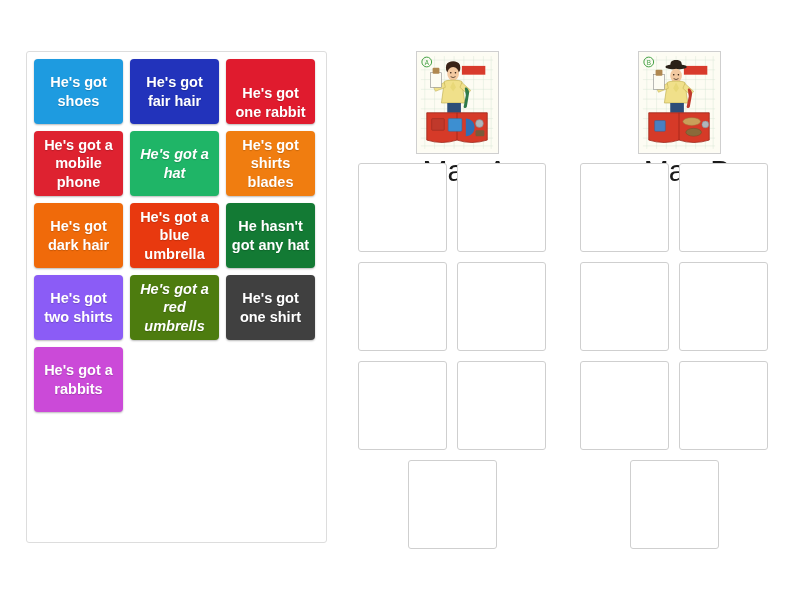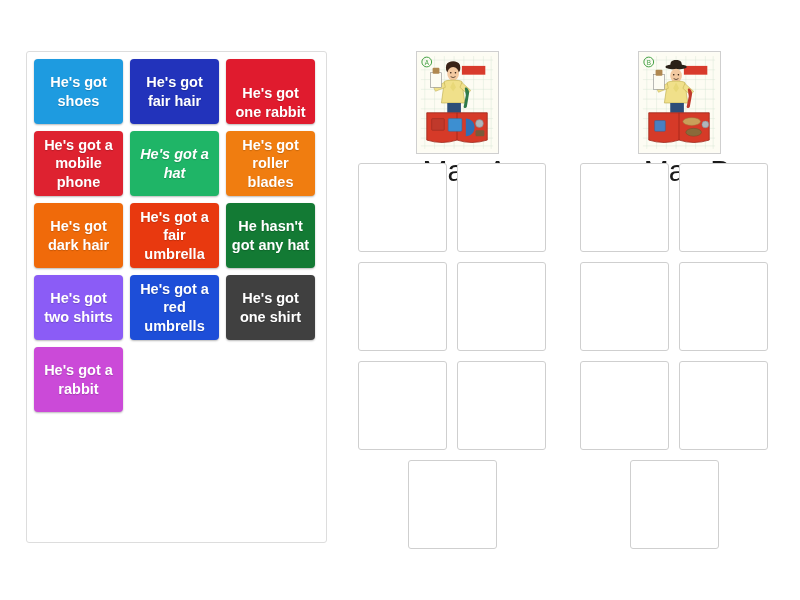--- a/index.html
+++ b/index.html
@@ -124,42 +124,42 @@
       <div class="tile" style="background: rgb(224, 27, 46); align-items: flex-end;">
         <span>He's got one rabbit</span>
       </div>
       <div class="tile" style="background: rgb(222, 34, 48);">
         <span>He's got a mobile phone</span>
       </div>
       <div class="tile" style="background: rgb(31, 181, 103); font-style: italic;">
         <span>He's got a hat</span>
       </div>
       <div class="tile" style="background: rgb(240, 125, 16);">
-        <span>He's got roller blades</span>
+        <span>He's got shirts blades</span>
       </div>
       <div class="tile" style="background: rgb(240, 106, 10);">
         <span>He's got dark hair</span>
       </div>
       <div class="tile" style="background: rgb(232, 57, 15);">
-        <span>He's got a fair umbrella</span>
+        <span>He's got a blue umbrella</span>
       </div>
       <div class="tile" style="background: rgb(19, 122, 52);">
         <span>He hasn't got any hat</span>
       </div>
       <div class="tile" style="background: #8b5cf6;">
         <span>He's got two shirts</span>
       </div>
-      <div class="tile" style="background: #1d4ed8;">
+      <div class="tile" style="background: #4d7c0f; font-style: italic;">
         <span>He's got a red umbrells</span>
       </div>
       <div class="tile" style="background: #404040;">
         <span>He's got one shirt</span>
       </div>
       <div class="tile" style="background: rgb(203, 74, 216);">
-        <span>He's got a rabbit</span>
+        <span>He's got a rabbits</span>
       </div>
     </div>
 </div>
 
 <div class="column" id="column-man-a">
   <div class="column-header">
     <div class="thumb">
       <svg viewBox="0 0 83 103" xmlns="http://www.w3.org/2000/svg" aria-hidden="true">
         <rect x="0" y="0" width="83" height="103" fill="#fdfcf3"></rect>
         <g stroke="#cfe3cf" stroke-width="0.4">

